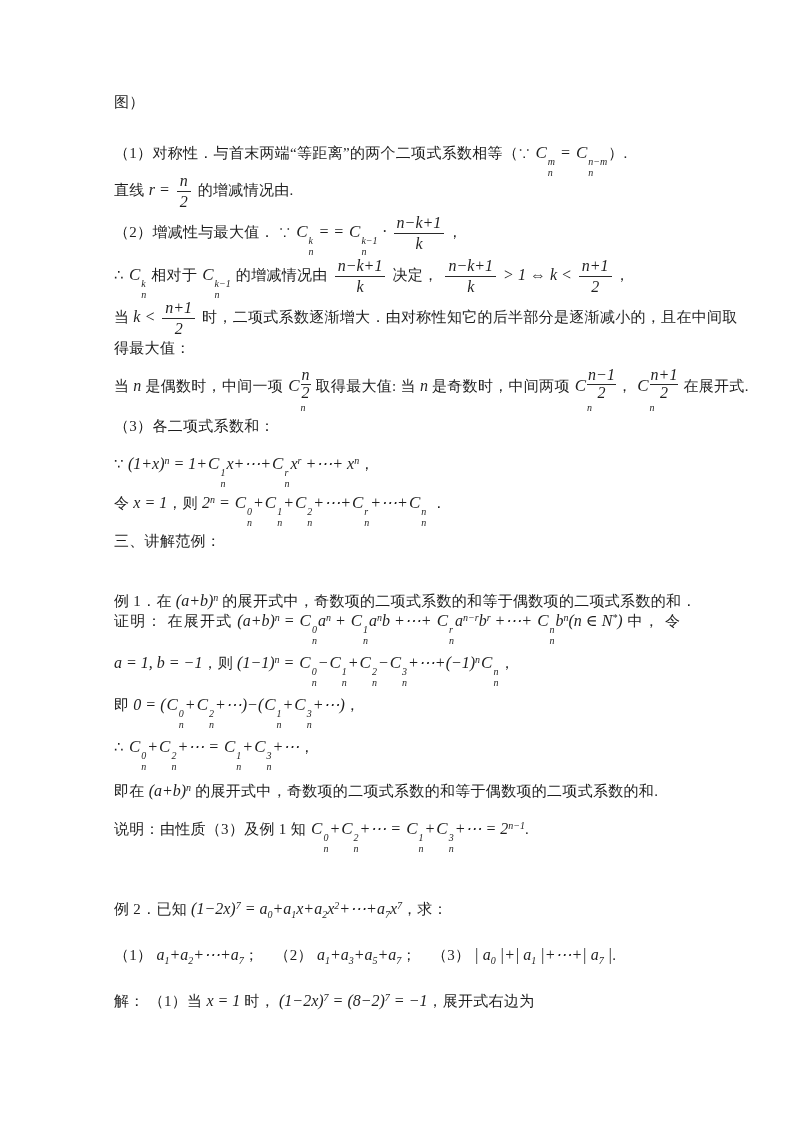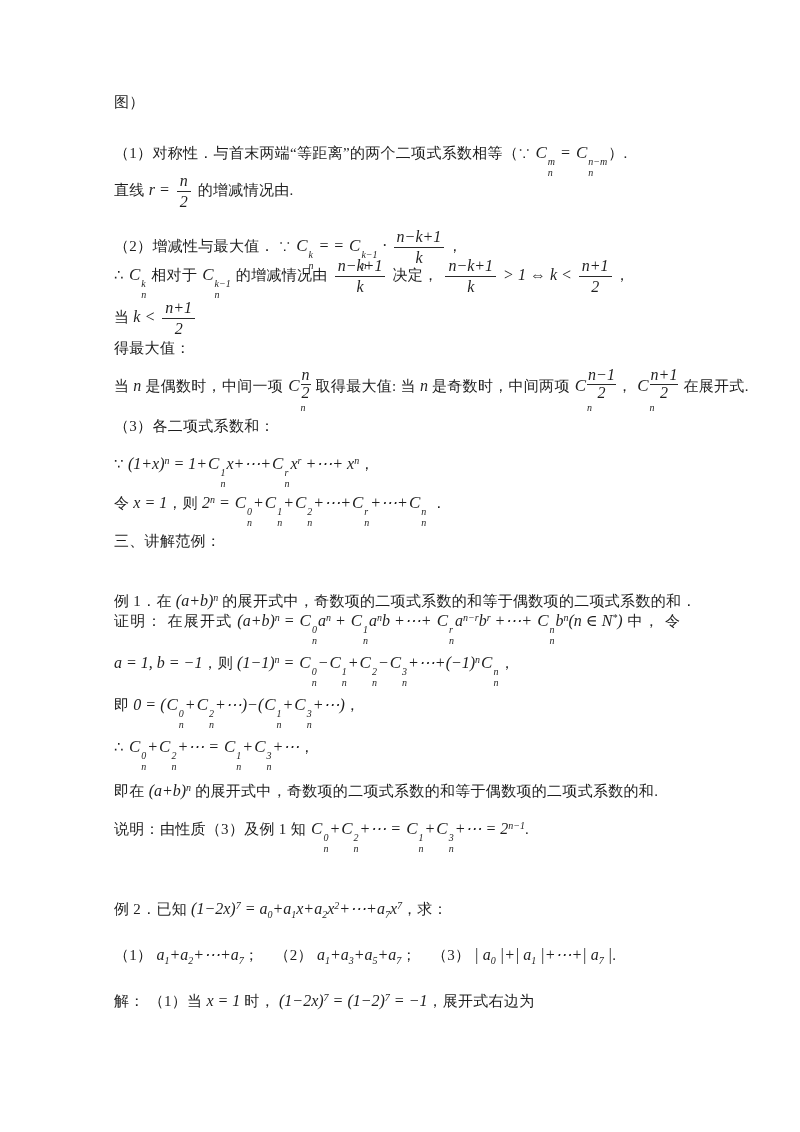--- a/index.html
+++ b/index.html
@@ -19,21 +19,21 @@
   .fnum{display:block;border-bottom:1px solid #2a2a2a;padding:0 3px 1px;}
   .fden{display:block;padding-top:1px;}
   .cns{display:inline-block;white-space:nowrap;margin:0 1px;letter-spacing:0;}
   .cns .base{font-size:17px;}
   .col{display:inline-flex;flex-direction:column;vertical-align:-0.45em;line-height:1;margin-left:1px;}
   .csup,.csub{font-size:10px;line-height:1.12;text-align:left;display:block;}
   .csup .frac{font-size:9px;margin:0;line-height:1.05;vertical-align:baseline;}
   .csup .fnum{padding:0 1px 0;border-bottom:1px solid #2a2a2a;}
   .csup .fden{padding-top:0;}
   .ln14{letter-spacing:1.2px;}
-  .ln1{top:92px}  .ln2{top:141px} .ln3{top:172px} .ln4{top:228px} .ln5{top:257px}
+  .ln1{top:92px}  .ln2{top:141px} .ln3{top:172px} .ln4{top:214px} .ln5{top:257px}
   .ln6{top:299px} .ln7{top:338px} .ln8{top:367px} .ln9{top:416px} .ln10{top:452px}
   .ln11{top:491px}.ln12{top:531px}.ln13{top:589px}.ln14{top:609px}.ln15{top:651px}
   .ln16{top:693px}.ln17{top:735px}.ln18{top:779px}.ln19{top:817px}.ln20{top:897px}
   .ln21{top:943px}.ln22{top:989px}
 </style>
 </head>
 <body>
 
 <div id="page">
     <p class="ln ln1"><span class="t">图）</span></p>
@@ -52,21 +52,21 @@
           <span class="m csup">k−1</span>
           <span class="m csub">n</span>
         </span></span><span class="m"> · </span><span class="frac"><span class="m fnum">n−k+1</span><span class="m fden">k</span></span><span class="t">，</span></p>
     <p class="ln ln5"><span class="t">∴ </span><span class="cns"><span class="m base">C</span><span class="col">
           <span class="m csup">k</span>
           <span class="m csub">n</span>
         </span></span><span class="t"> 相对于 </span><span class="cns"><span class="m base">C</span><span class="col">
           <span class="m csup">k−1</span>
           <span class="m csub">n</span>
         </span></span><span class="t"> 的增减情况由 </span><span class="frac"><span class="m fnum">n−k+1</span><span class="m fden">k</span></span><span class="t"> 决定， </span><span class="frac"><span class="m fnum">n−k+1</span><span class="m fden">k</span></span><span class="m"> &gt; 1 ⇔ k &lt; </span><span class="frac"><span class="m fnum">n+1</span><span class="m fden">2</span></span><span class="t">，</span></p>
-    <p class="ln ln6"><span class="t">当 </span><span class="m">k &lt; </span><span class="frac"><span class="m fnum">n+1</span><span class="m fden">2</span></span></p>
+    <p class="ln ln6"><span class="t">当 </span><span class="m">k &lt; </span><span class="frac"><span class="m fnum">n+1</span><span class="m fden">2</span></span><span class="t"> 时，二项式系数逐渐增大．由对称性知它的后半部分是逐渐减小的，且在中间取</span></p>
     <p class="ln ln7"><span class="t">得最大值：</span></p>
     <p class="ln ln8"><span class="t">当 </span><span class="m">n</span><span class="t"> 是偶数时，中间一项 </span><span class="cns"><span class="m base">C</span><span class="col">
           <span class="m csup"><span class="frac"><span class="m fnum">n</span><span class="m fden">2</span></span></span>
           <span class="m csub">n</span>
         </span></span><span class="t"> 取得最大值: 当 </span><span class="m">n</span><span class="t"> 是奇数时，中间两项 </span><span class="cns"><span class="m base">C</span><span class="col">
           <span class="m csup"><span class="frac"><span class="m fnum">n−1</span><span class="m fden">2</span></span></span>
           <span class="m csub">n</span>
         </span></span><span class="t">， </span><span class="cns"><span class="m base">C</span><span class="col">
           <span class="m csup"><span class="frac"><span class="m fnum">n+1</span><span class="m fden">2</span></span></span>
           <span class="m csub">n</span>
@@ -161,14 +161,14 @@
           <span class="m csub">n</span>
         </span></span><span class="m">+⋯ = </span><span class="cns"><span class="m base">C</span><span class="col">
           <span class="m csup">1</span>
           <span class="m csub">n</span>
         </span></span><span class="m">+</span><span class="cns"><span class="m base">C</span><span class="col">
           <span class="m csup">3</span>
           <span class="m csub">n</span>
         </span></span><span class="m">+⋯ = 2</span><span class="m sup">n−1</span><span class="t">.</span></p>
     <p class="ln ln20"><span class="t">例 2．已知 </span><span class="m">(1−2x)</span><span class="m sup">7</span><span class="m"> = a</span><span class="m sb">0</span><span class="m">+a</span><span class="m sb">1</span><span class="m">x+a</span><span class="m sb">2</span><span class="m">x</span><span class="m sup">2</span><span class="m">+⋯+a</span><span class="m sb">7</span><span class="m">x</span><span class="m sup">7</span><span class="t">，求：</span></p>
     <p class="ln ln21"><span class="t">（1） </span><span class="m">a</span><span class="m sb">1</span><span class="m">+a</span><span class="m sb">2</span><span class="m">+⋯+a</span><span class="m sb">7</span><span class="t">；　（2） </span><span class="m">a</span><span class="m sb">1</span><span class="m">+a</span><span class="m sb">3</span><span class="m">+a</span><span class="m sb">5</span><span class="m">+a</span><span class="m sb">7</span><span class="t">；　（3） </span><span class="m">| a</span><span class="m sb">0</span><span class="m"> |+| a</span><span class="m sb">1</span><span class="m"> |+⋯+| a</span><span class="m sb">7</span><span class="m"> |</span><span class="t">.</span></p>
-    <p class="ln ln22"><span class="t">解： （1）当 </span><span class="m">x = 1</span><span class="t"> 时， </span><span class="m">(1−2x)</span><span class="m sup">7</span><span class="m"> = (1−2)</span><span class="m sup">7</span><span class="m"> = −1</span><span class="t">，展开式右边为</span></p>
+    <p class="ln ln22"><span class="t">解： （1）当 </span><span class="m">x = 1</span><span class="t"> 时， </span><span class="m">(1−2x)</span><span class="m sup">7</span><span class="m"> = (8−2)</span><span class="m sup">7</span><span class="m"> = −1</span><span class="t">，展开式右边为</span></p>
   </div>
 
 </body></html>

